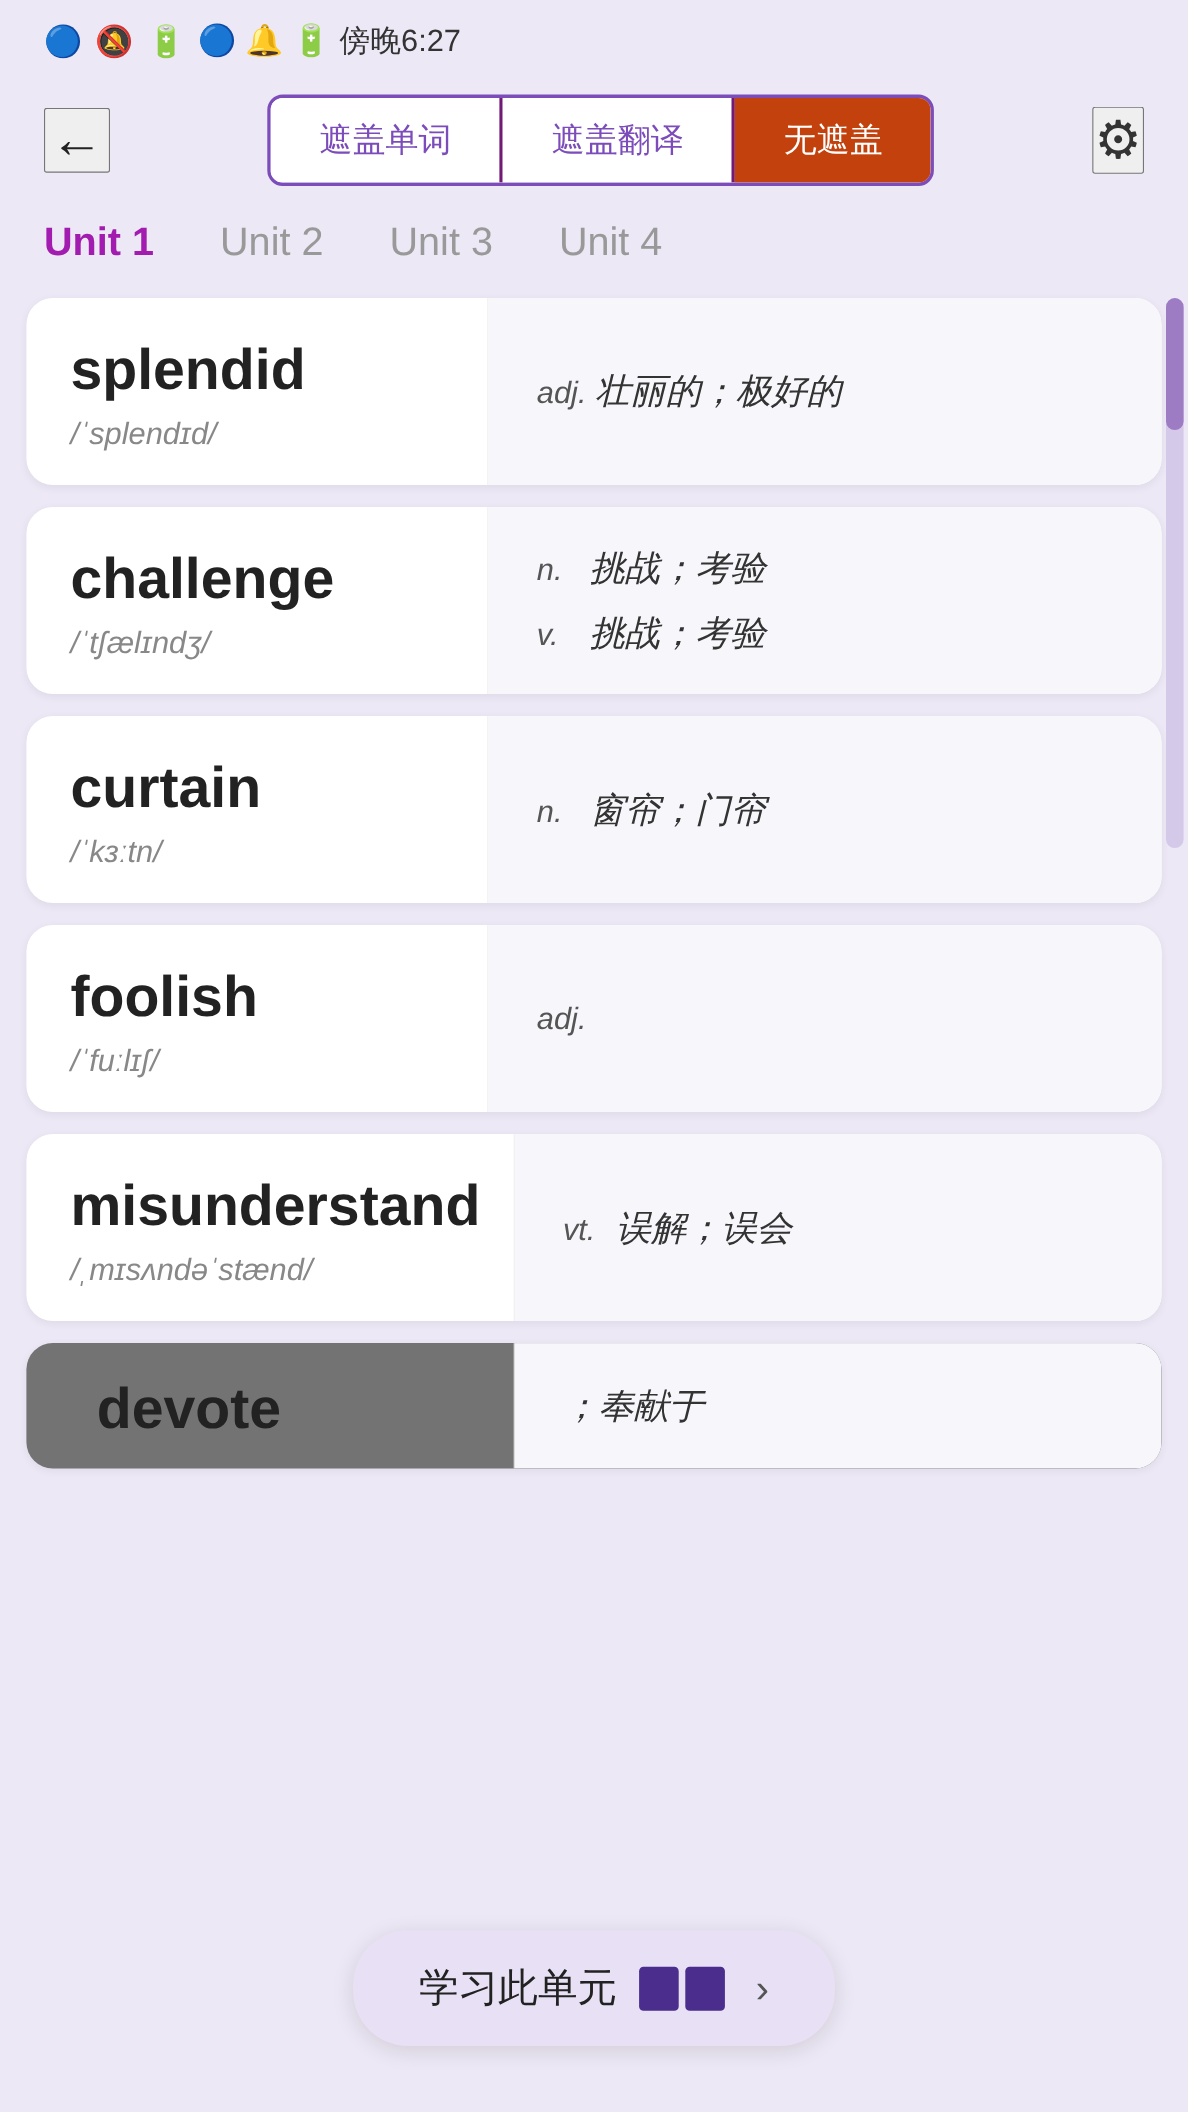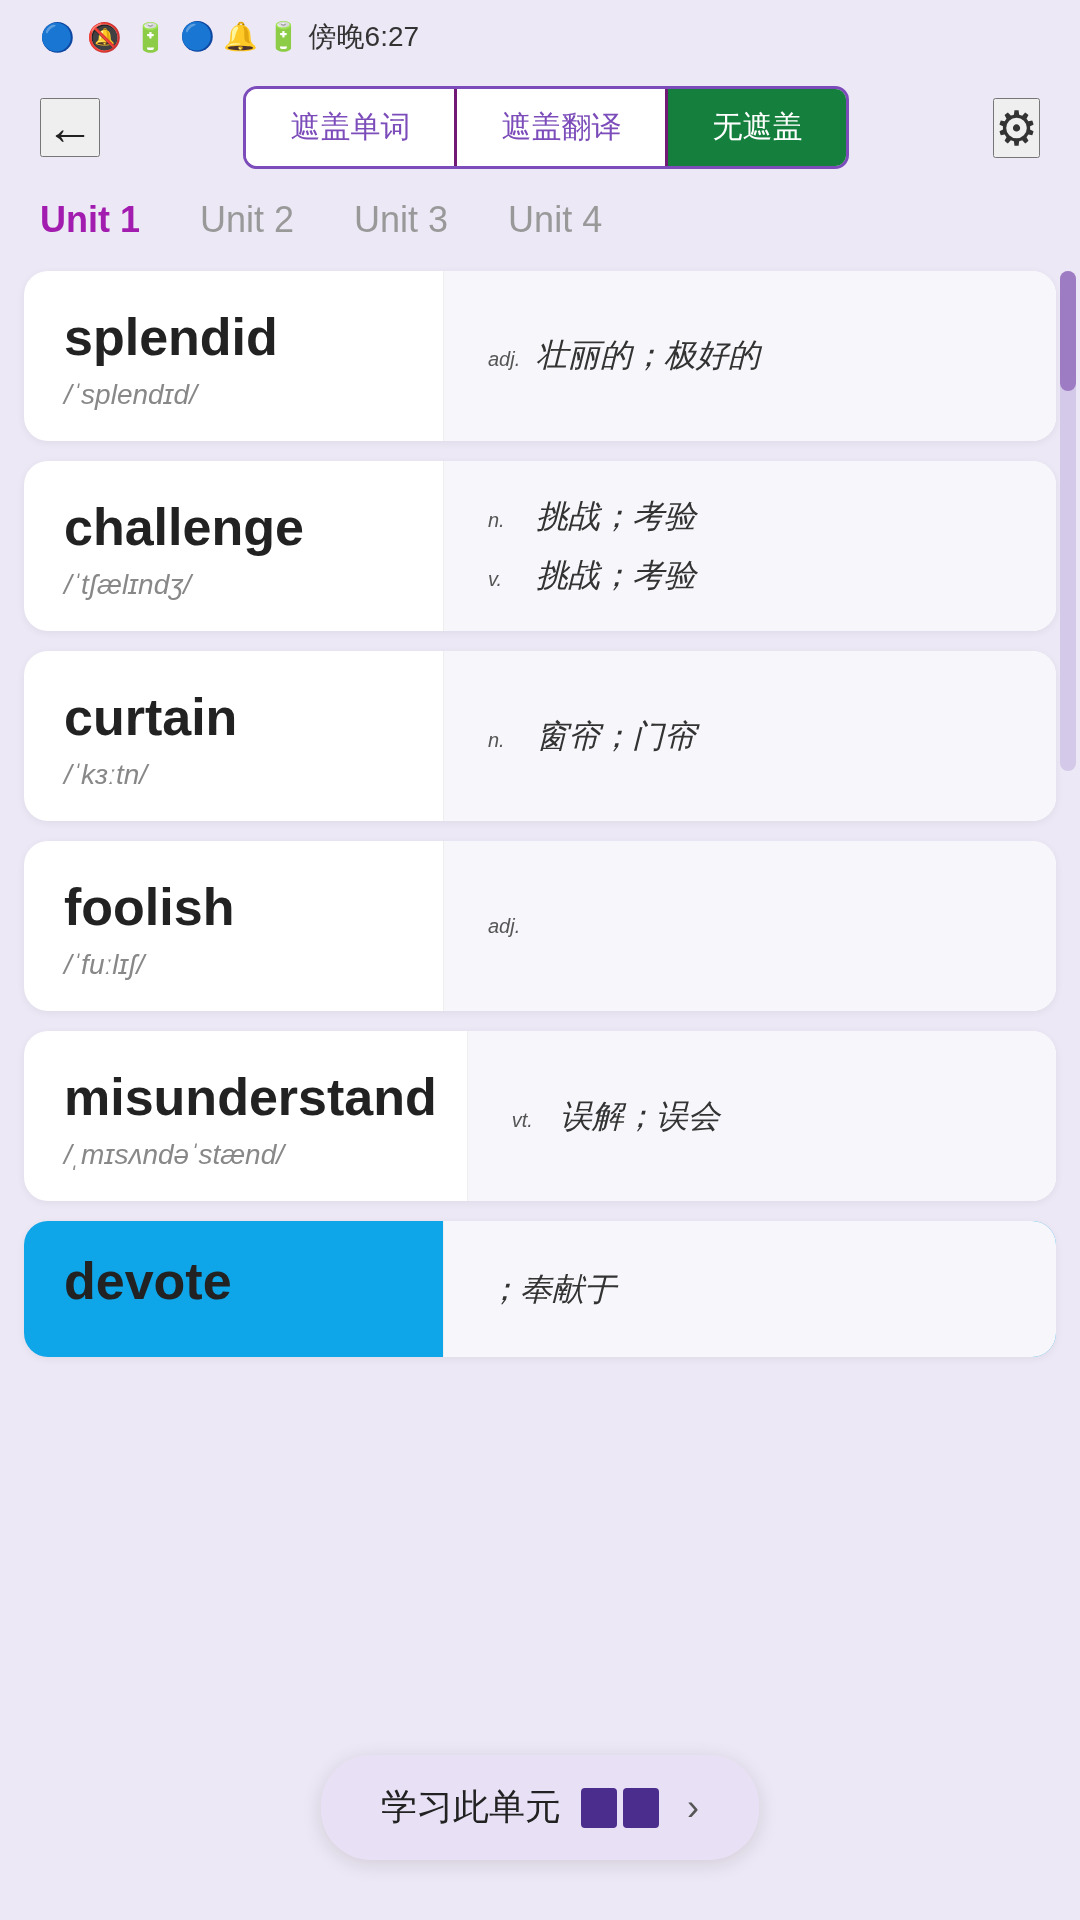--- a/index.html
+++ b/index.html
@@ -60,21 +60,21 @@
     .filter-btn {
       padding: 18px 44px;
       font-size: 30px;
       cursor: pointer;
       background: white;
       color: #7c4dba;
       border: none;
       outline: none;
     }
     .filter-btn.active {
-      background: #15803d;
+      background: #c2410c;
       color: white;
     }
     .filter-btn:not(:last-child) {
       border-right: 3px solid #701a75;
     }
     .gear-btn {
       font-size: 48px;
       color: #333;
       cursor: pointer;
     }
@@ -168,21 +168,21 @@
       align-items: baseline;
       gap: 8px;
       margin-bottom: 8px;
     }
     .vocab-def-line:last-child {
       margin-bottom: 0;
     }
     .pos {
       font-style: italic;
       color: #555;
-      font-size: 20px;
+      font-size: 28px;
       min-width: 40px;
     }
 
     
     .study-btn-container {
       position: fixed;
       bottom: 60px;
       left: 50%;
       transform: translateX(-50%);
       z-index: 100;
@@ -213,26 +213,27 @@
     }
     .study-chevron {
       font-size: 36px;
       color: #555;
       margin-left: 8px;
     }
 
     
     .vocab-card-partial {
       display: flex;
-      background: #0ea5e9;
+      background: #737373;
       border-radius: 24px;
       margin-bottom: 20px;
       overflow: hidden;
       box-shadow: 0 2px 8px rgba(0,0,0,0.06);
-      height: 136px;
+      height: 114px;
+      padding-left: 24px;
     }
   </style>
 </head>
 <body>
 
 <div class="status-bar">
   <div class="status-right">
     <span>🔵</span>
     <span>🔕</span>
     <span>🔋</span>

